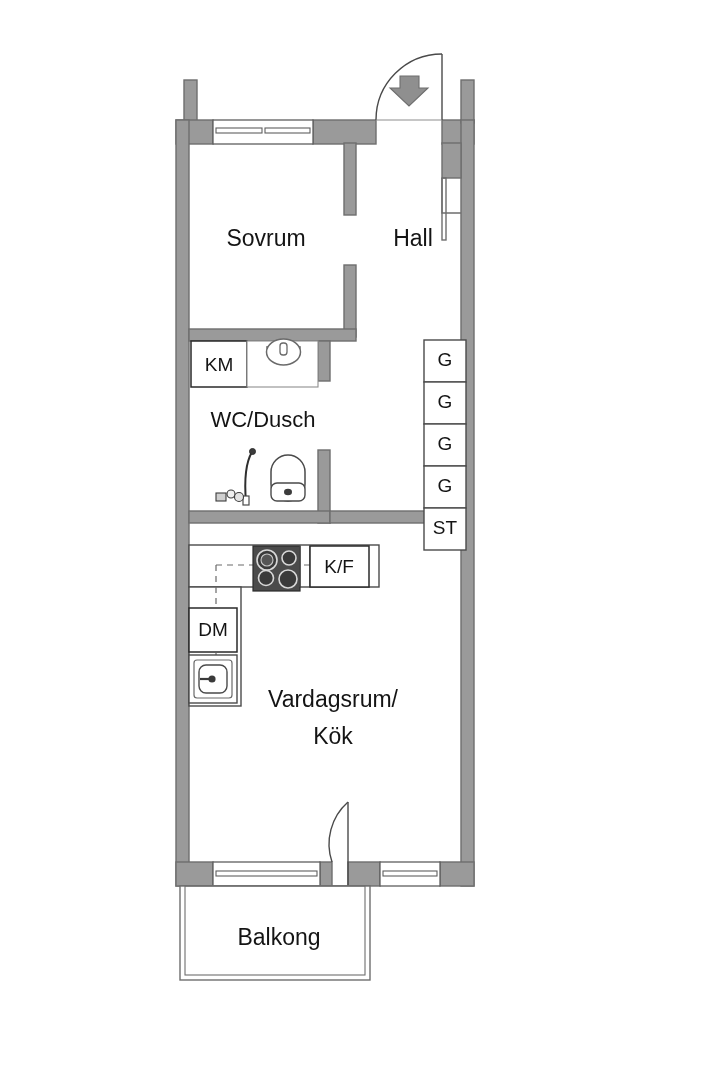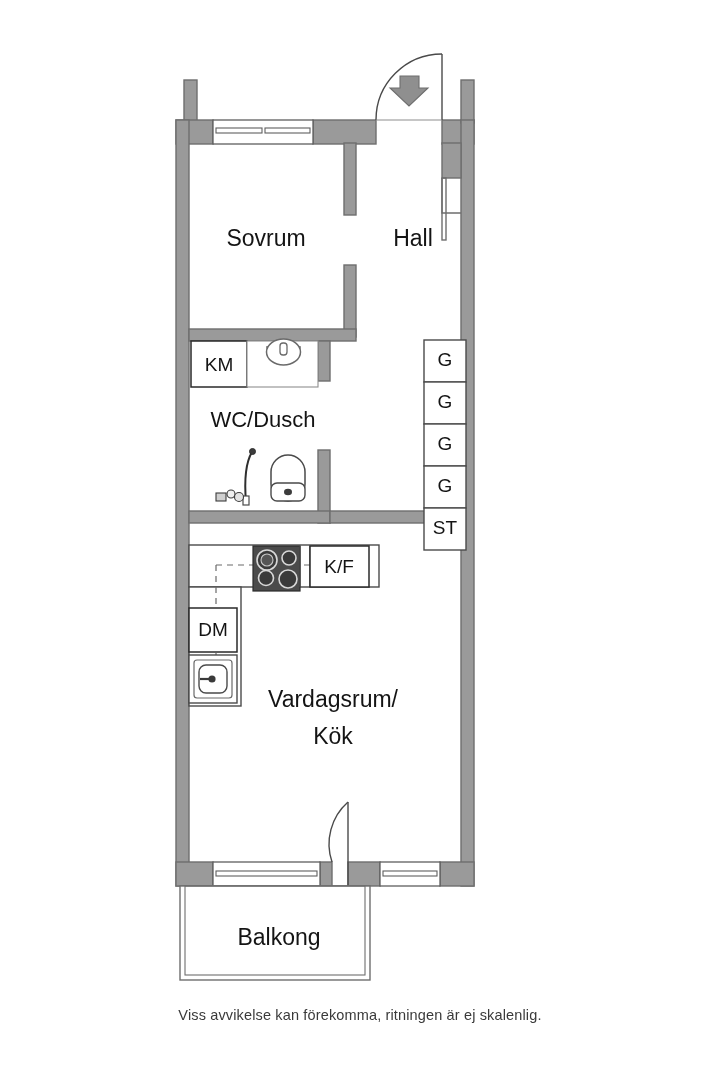--- a/index.html
+++ b/index.html
@@ -234,14 +234,13 @@
       <text class="cab-label" x="445" y="487">G</text>
       <text class="cab-label" x="445" y="529">ST</text>
 
       <text class="cab-label" x="219" y="366">KM</text>
       <text class="cab-label" x="339" y="568">K/F</text>
       <text class="cab-label" x="213" y="631">DM</text>
     </g>
 
   </svg>
 
-  <div class="footnote">Viss avvikelse kan förekomma, ritningen är ej skalenlig.</div>
 </div>
 
 </body></html>

